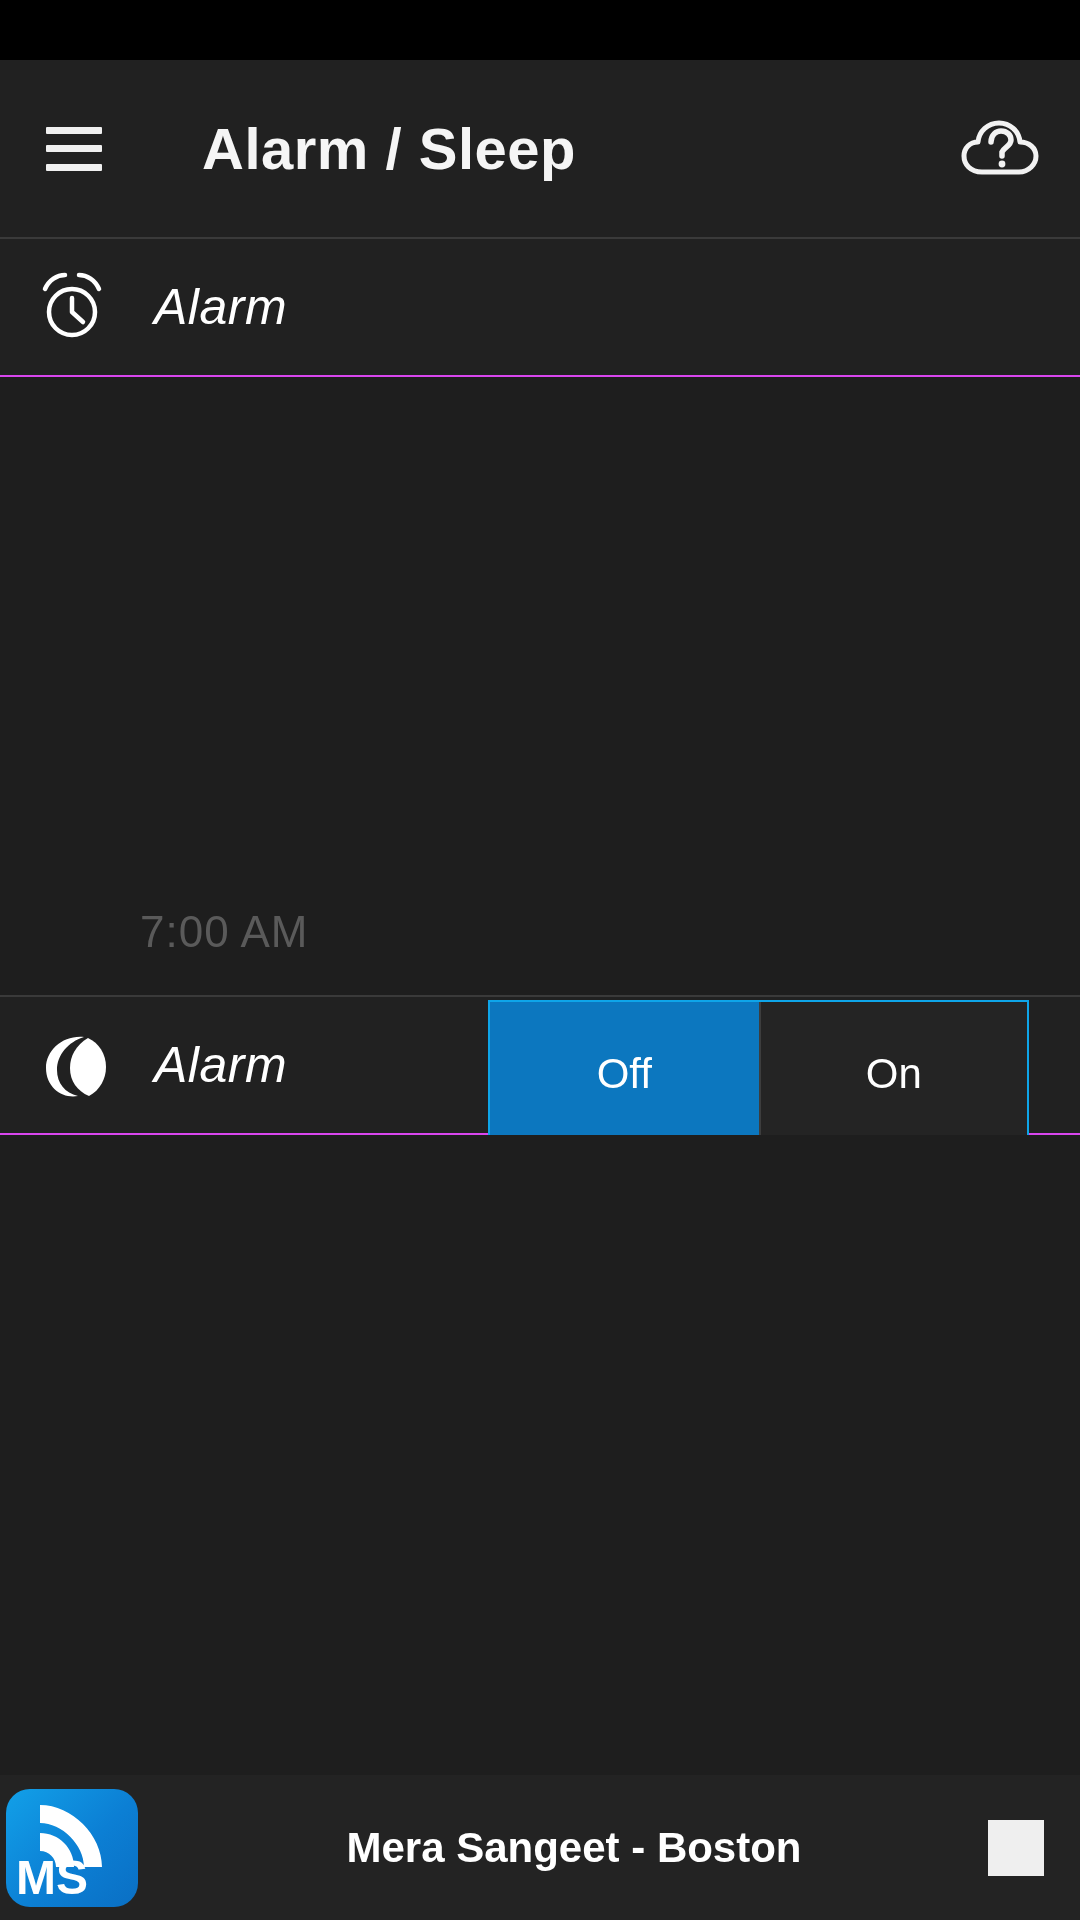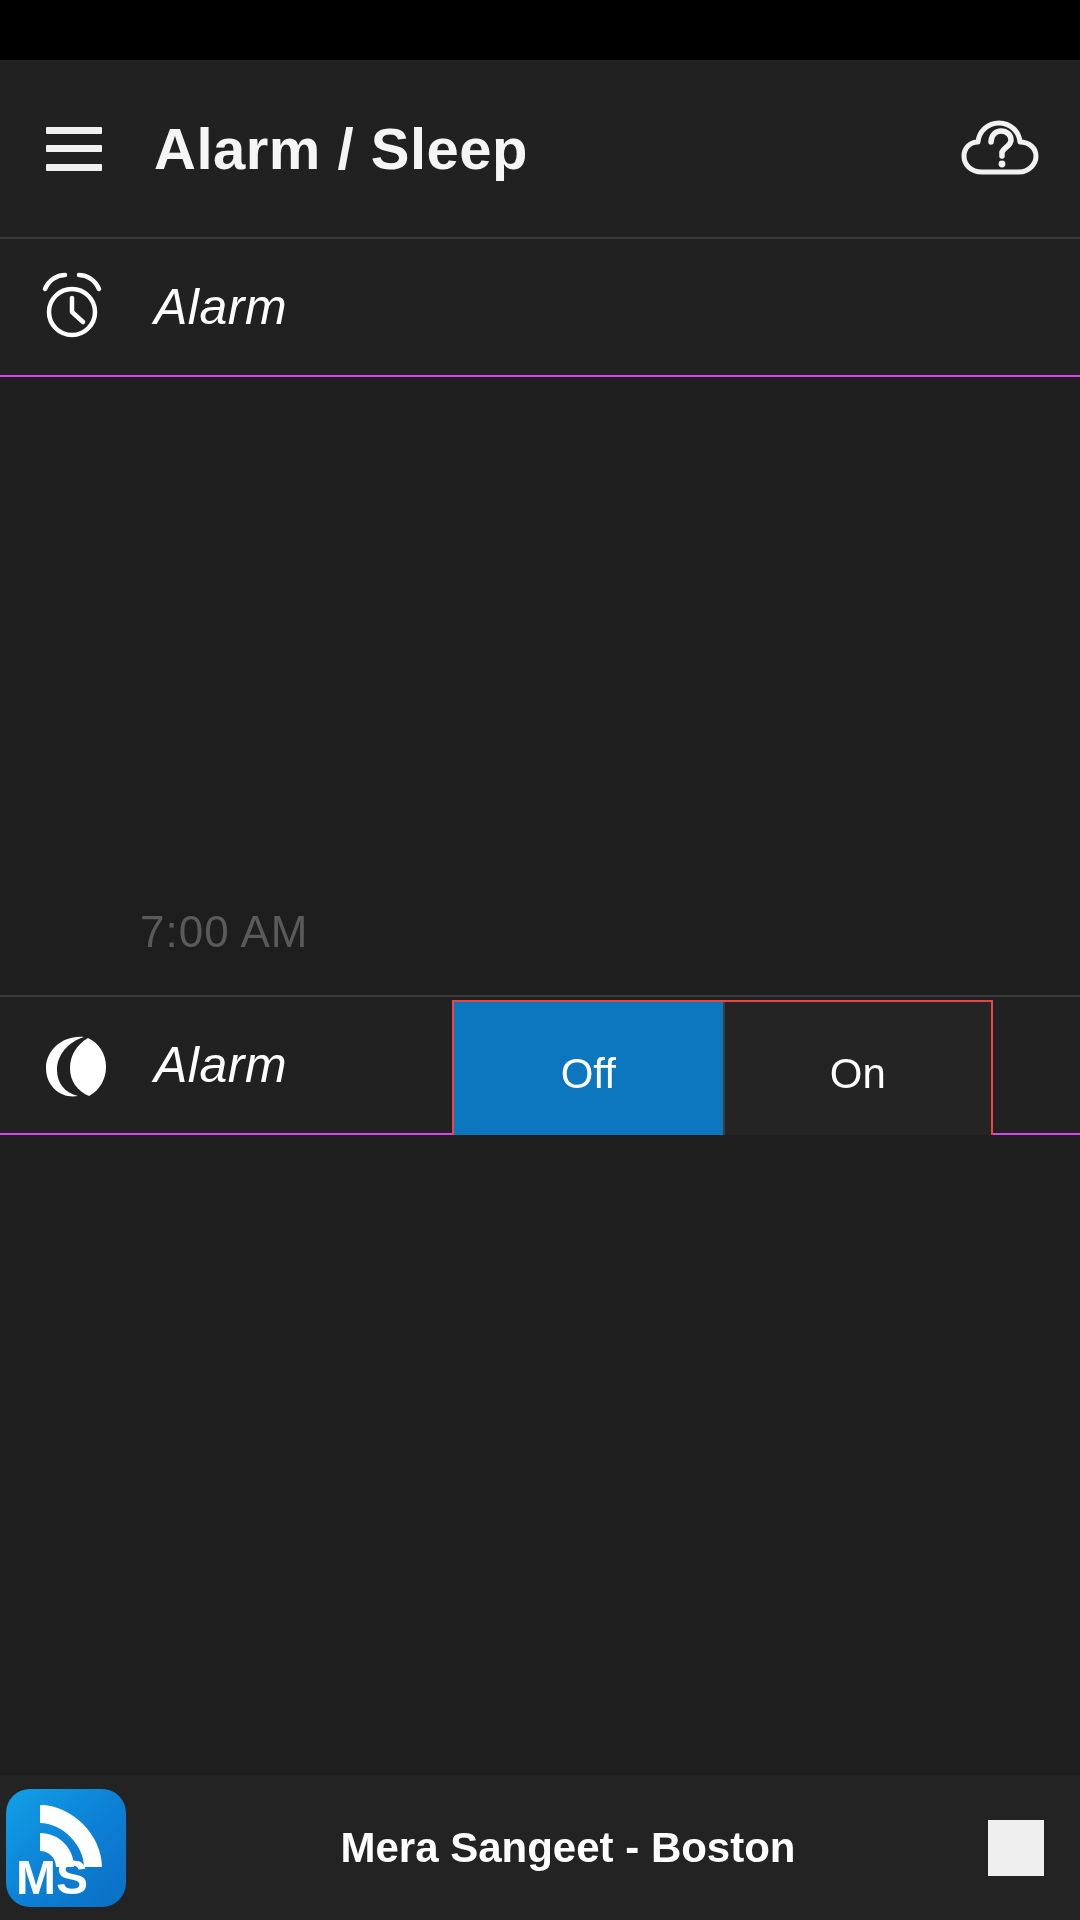--- a/index.html
+++ b/index.html
@@ -50,21 +50,21 @@
   }
   .hamburger span {
     display: block;
     height: 7px;
     width: 100%;
     background: #f0f0f0;
     border-radius: 1px;
   }
 
   .app-title {
-    margin-left: 52px;
+    margin-left: 100px;
     color: #f5f5f5;
     font-size: 58px;
     font-weight: bold;
     letter-spacing: 0.5px;
     white-space: nowrap;
   }
 
   .cloud-help {
     position: absolute;
     right: 40px;
@@ -121,22 +121,23 @@
     color: #5a5a5a;
     font-size: 44px;
     font-weight: normal;
     letter-spacing: 1px;
   }
   .time-alarm { left: 140px; top: 530px; }
 
   .toggle {
     position: absolute;
     display: flex;
-    border: 2px solid #ef4444;
+    border: 2px solid #0ea5e9;
     background: #4c1d95;
+    margin-left: 36px;
   }
   .toggle-alarm { left: 452px; top: 623px; width: 541px; height: 147px; }
 
   .seg {
     flex: 1 1 50%;
     display: flex;
     align-items: center;
     justify-content: center;
     color: #ffffff;
     font-size: 42px;
@@ -158,21 +159,21 @@
     flex: 0 0 145px;
     background: #232323;
     display: flex;
     align-items: center;
     padding-left: 6px;
     padding-right: 36px;
     position: relative;
   }
 
   .ad-icon {
-    width: 120px;
+    width: 132px;
     height: 118px;
     border-radius: 24px;
     background: linear-gradient(135deg, #12a0e8 0%, #0c7fd4 55%, #0a6fc4 100%);
     position: relative;
     flex: 0 0 auto;
     overflow: hidden;
   }
 
   .ad-text {
     margin-left: 22px;

